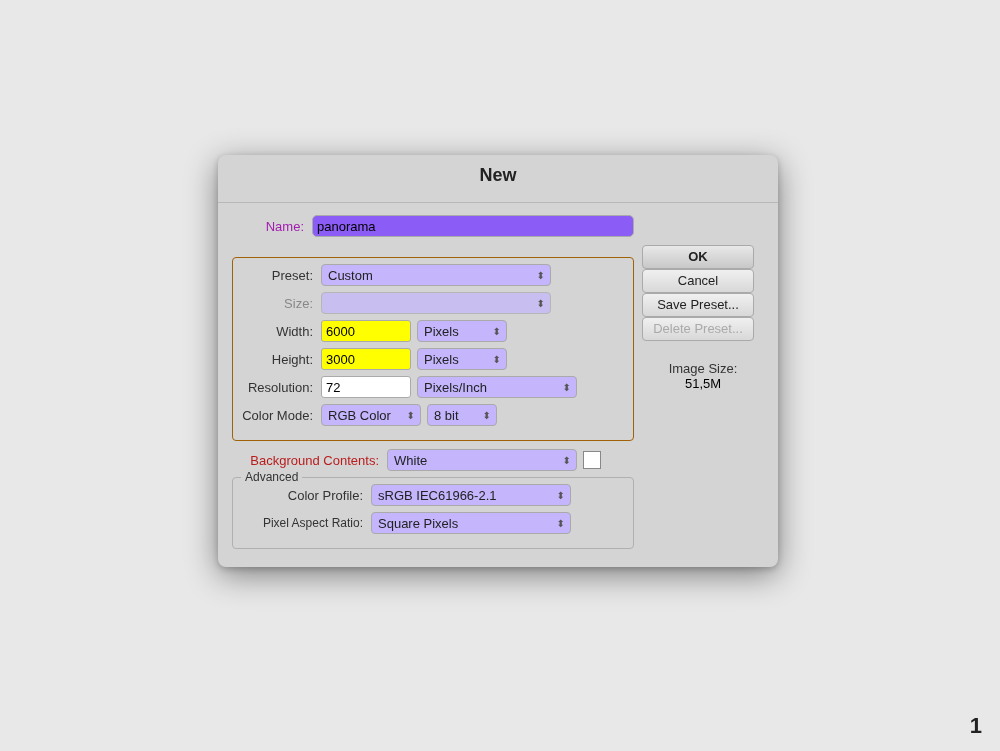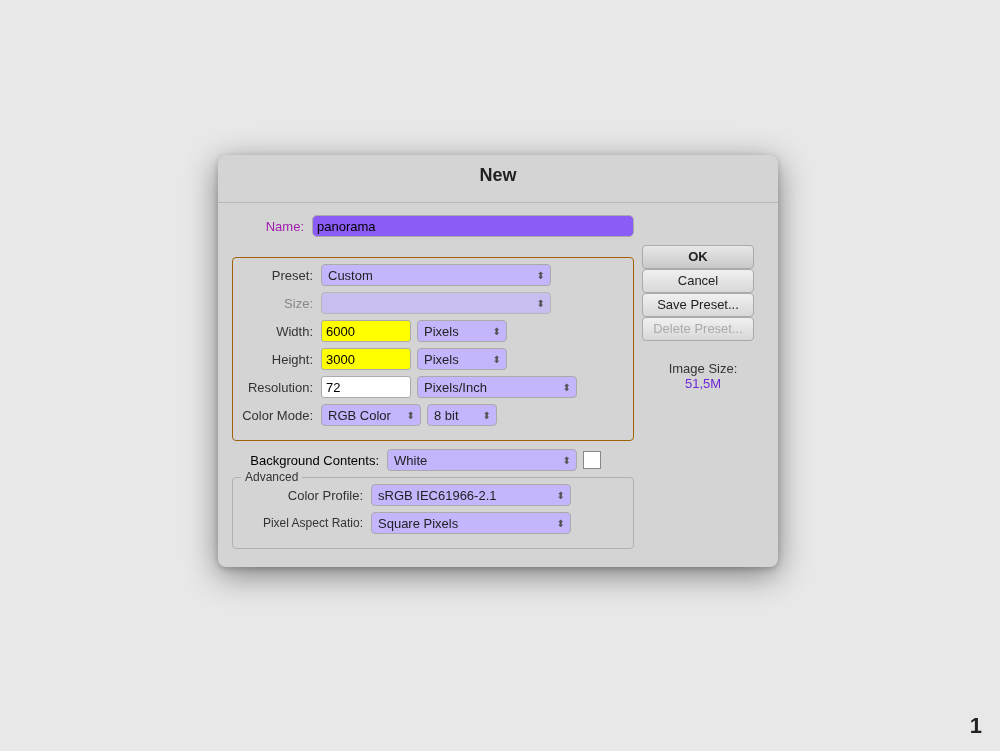--- a/index.html
+++ b/index.html
@@ -375,21 +375,21 @@
               <select class="select-field select-bit">
                 <option>8 bit</option>
               </select>
               <span class="select-arrow">⬍</span>
             </div>
           </div>
 
         </div>
 
         <div class="row-gap bg-row" style="margin-top:8px;">
-          <span style="width:155px;text-align:right;padding-right:8px;font-size:13px;color:#000000;flex-shrink:0;">Background Contents:</span>
+          <span style="width:155px;text-align:right;padding-right:8px;font-size:13px;color:#b91c1c;flex-shrink:0;">Background Contents:</span>
           <div class="select-wrap">
             <select class="select-field" style="width:190px;">
               <option>White</option>
             </select>
             <span class="select-arrow">⬍</span>
           </div>
           <div class="color-swatch"></div>
         </div>
 
         <div class="advanced-section">
@@ -422,21 +422,21 @@
       <div class="dialog-right">
         
         <button class="btn btn-ok">OK</button>
         <button class="btn">Cancel</button>
         <button class="btn">Save Preset...</button>
         <button class="btn btn-disabled">Delete Preset...</button>
 
         
         <div style="text-align:center;margin-top:20px;">
           <div style="font-size:13px;color:#333;">Image Size:</div>
-          <div style="font-size:13px;color:#6d28d9;font-weight:normal;">51,5M</div>
+          <div style="font-size:13px;color:#000000;font-weight:normal;">51,5M</div>
         </div>
       </div>
 
     </div>
   </div>
 </div>
 
 <div class="page-number">1</div>
 
 </body></html>

